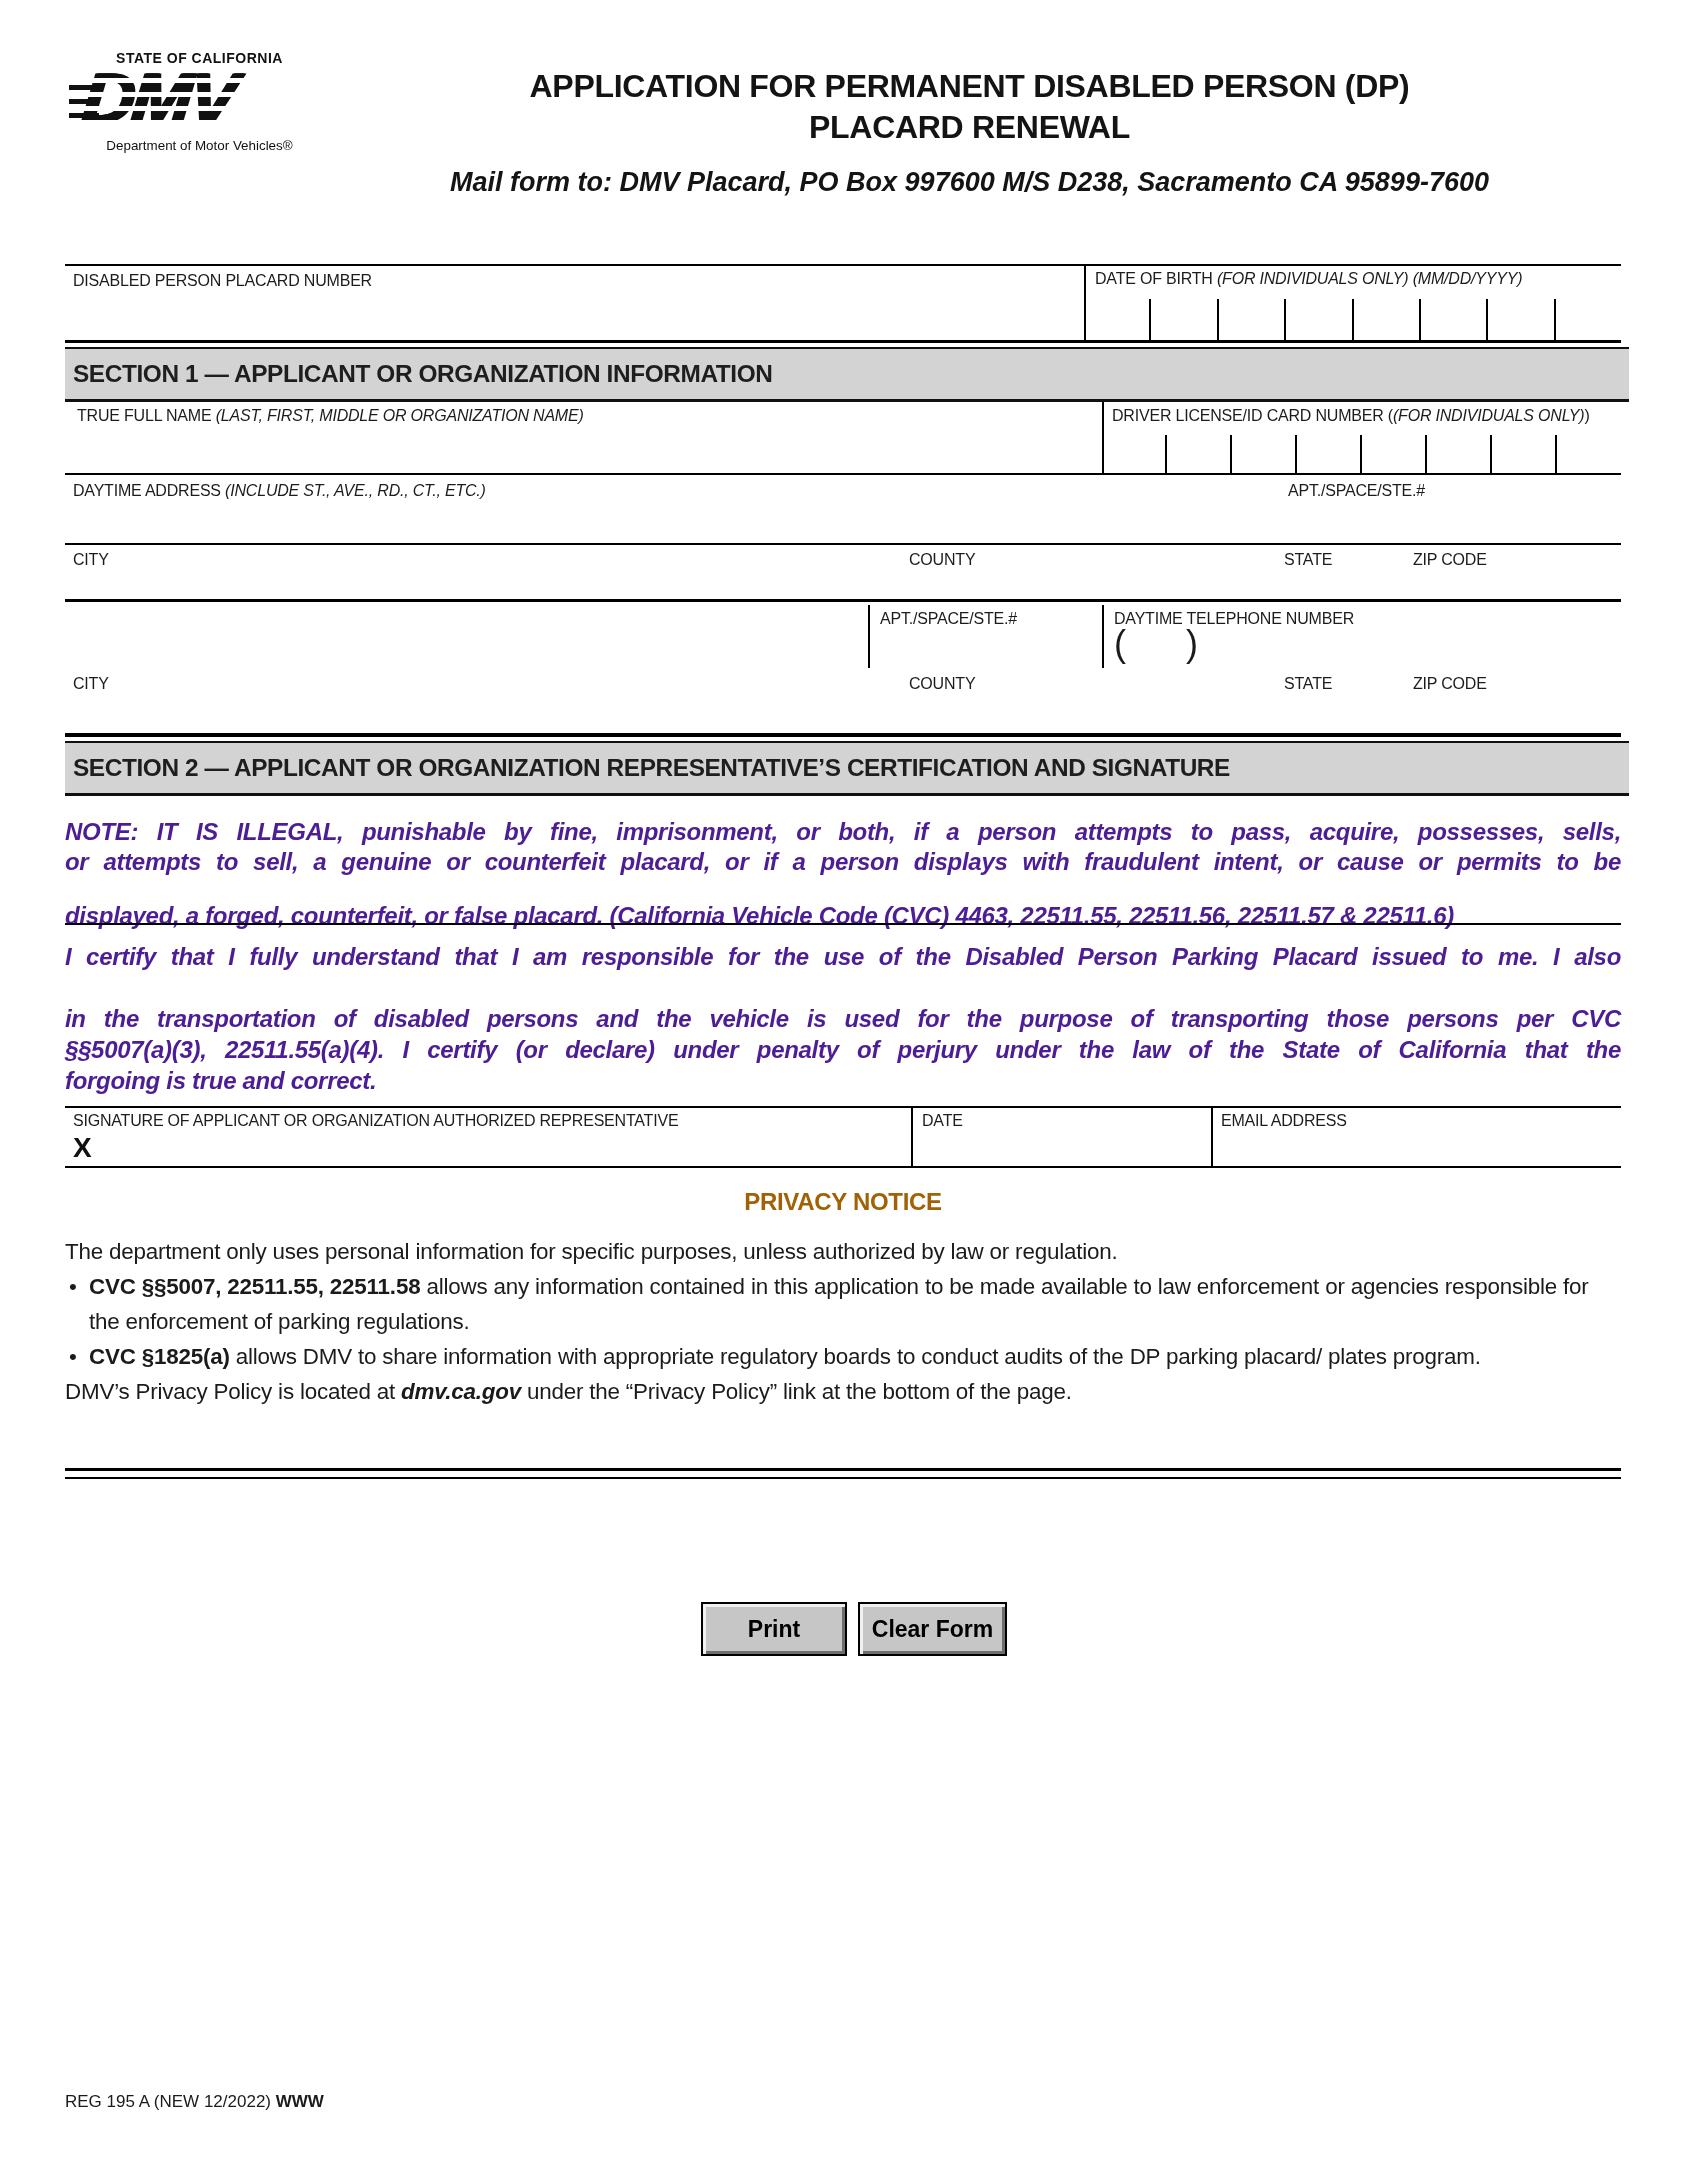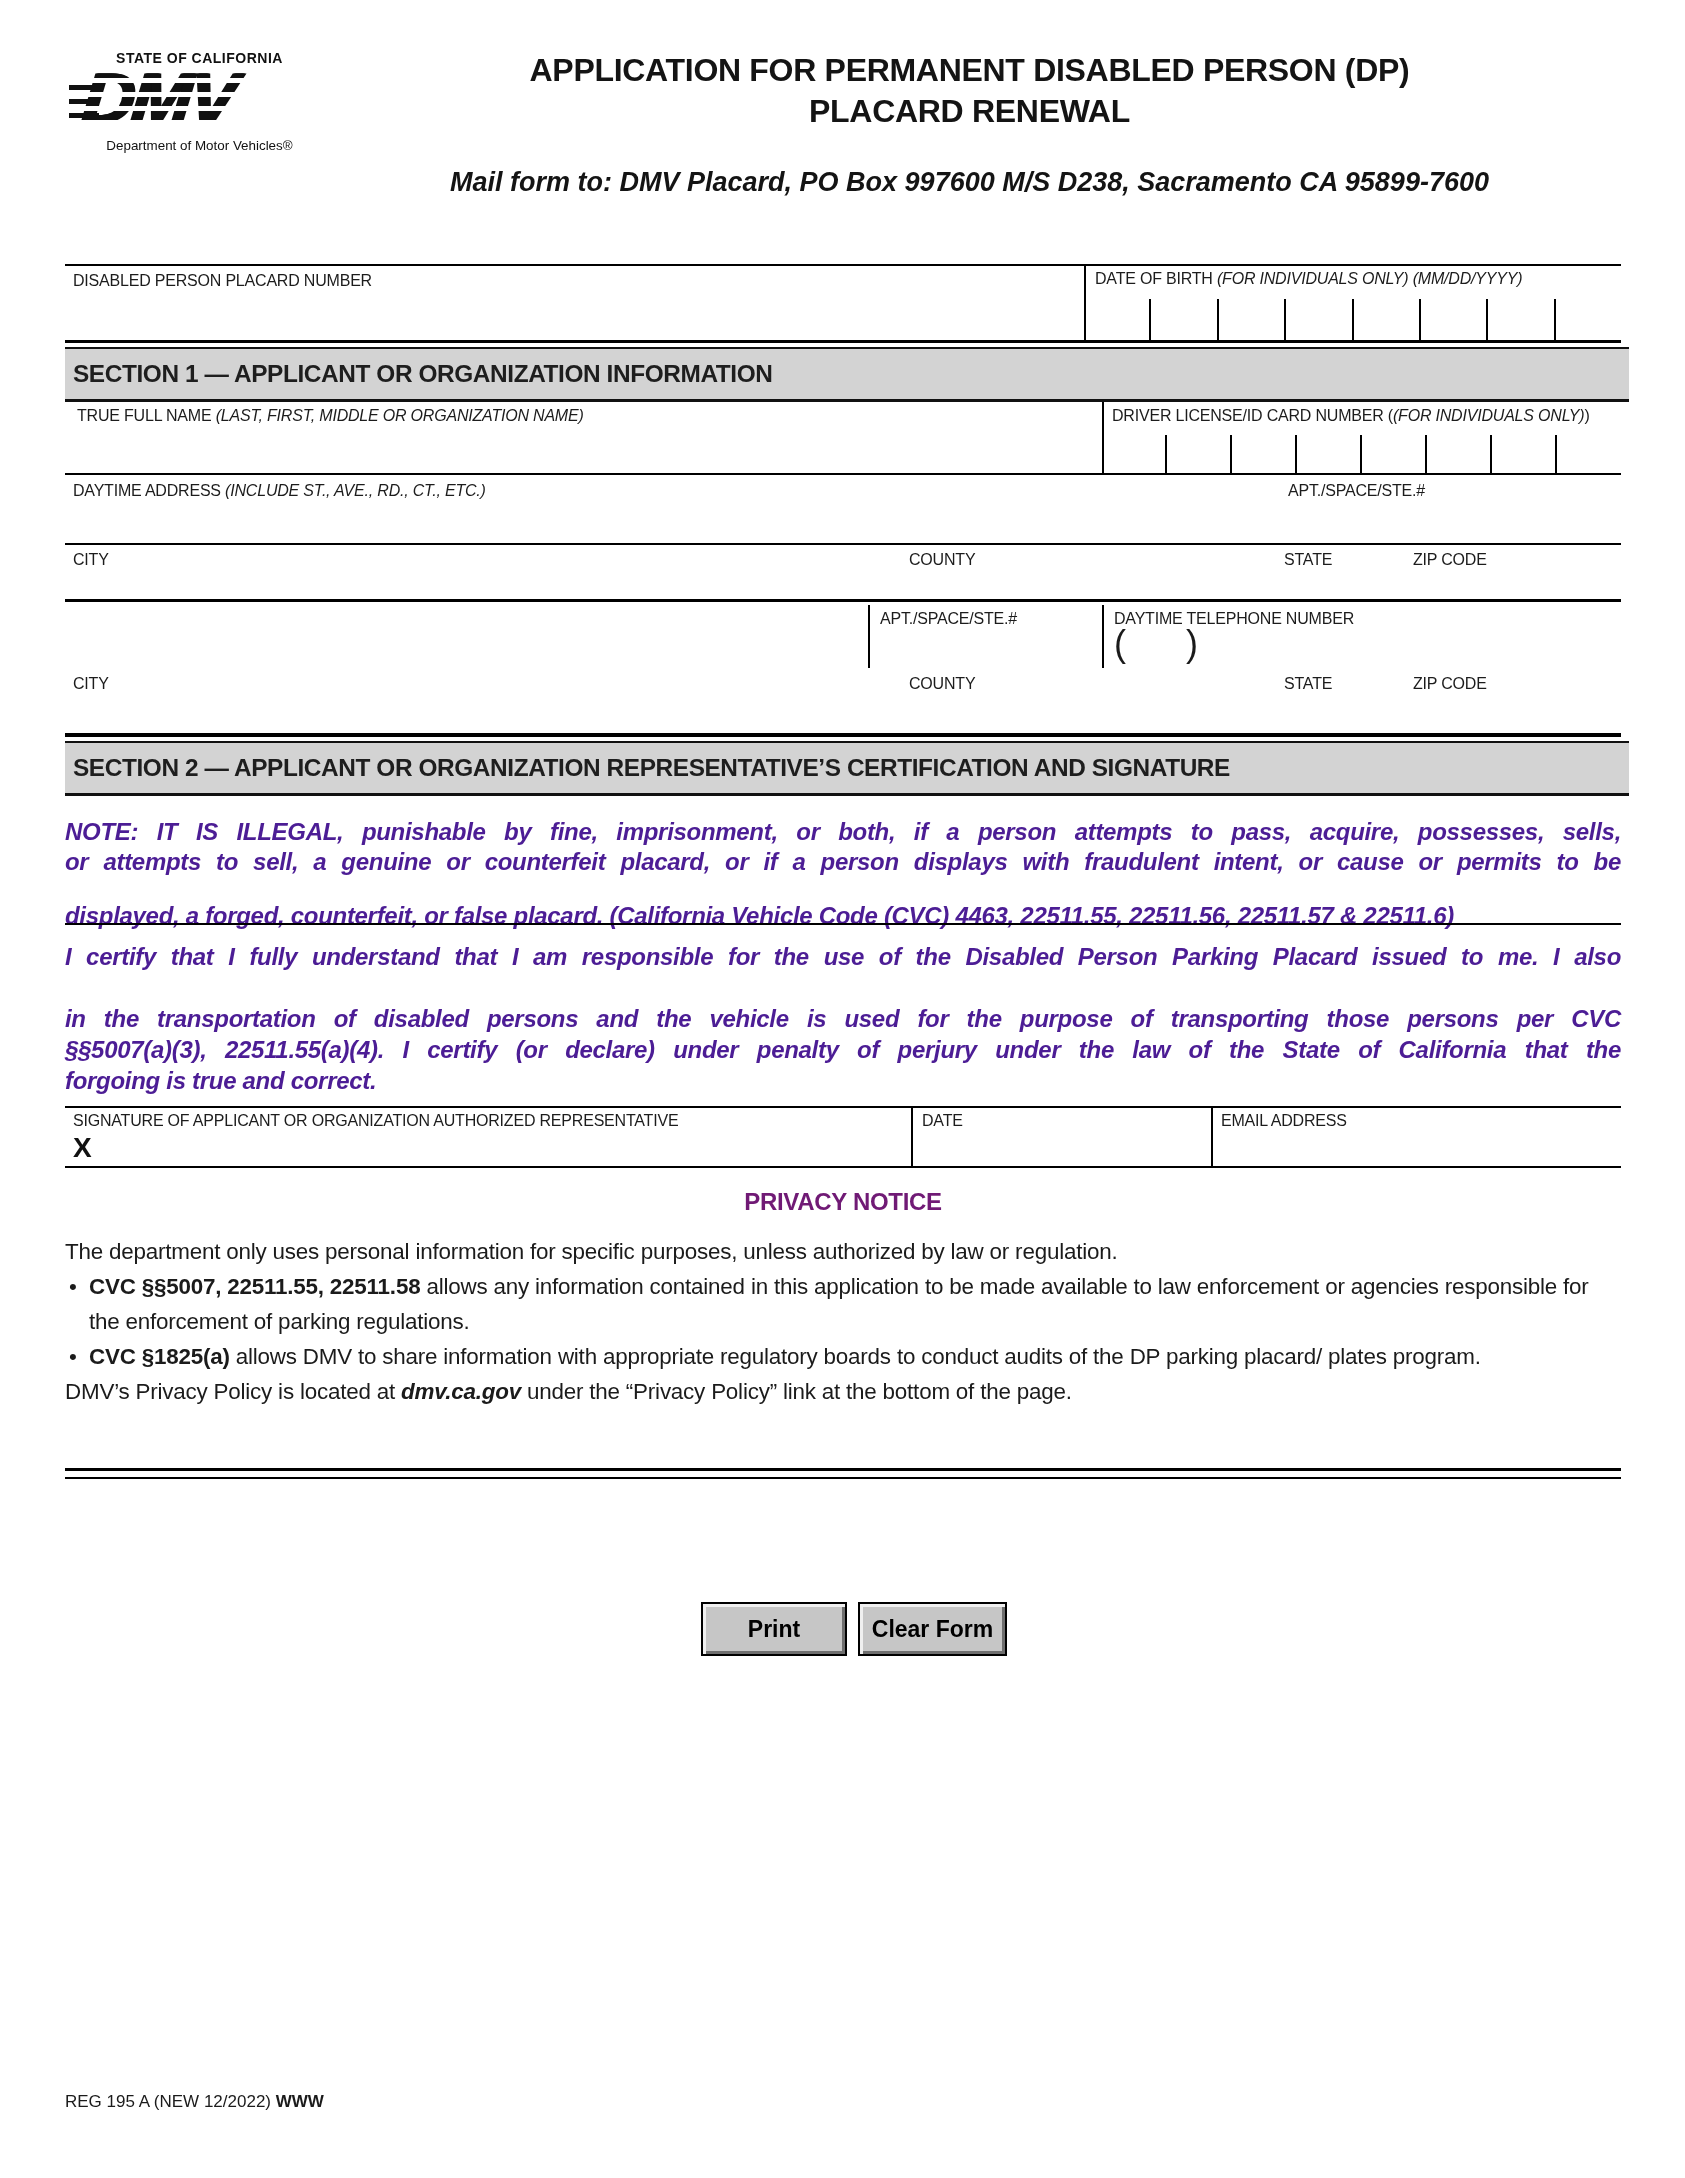--- a/index.html
+++ b/index.html
@@ -13,21 +13,21 @@
   .logo{left:75px;top:50px;width:249px;height:109px;}
   .logo-state{position:absolute;left:0;top:0;width:249px;text-align:center;font-size:14px;font-weight:bold;letter-spacing:0.5px;color:#111;}
   .logo-dmv{position:absolute;left:8px;top:12px;width:239px;height:72px;}
   .logo-dmv .dmv-text{
     font-style:italic;font-weight:bold;font-size:72px;line-height:72px;letter-spacing:-3px;color:#111;
     text-shadow:1px 0 #111,2px 0 #111,-1px 0 #111;transform:skewX(-6deg);display:inline-block;
   }
   .logo-stripe{position:absolute;left:-14px;width:261px;height:5px;background:#fff;}
   .logo-speed{position:absolute;background:#111;height:5px;}
   .logo-dept{position:absolute;left:0;top:88px;width:249px;text-align:center;font-size:13.4px;color:#111;}
-  .title-wrap{left:318px;top:50px;width:1303px;text-align:center;}
+  .title-wrap{left:318px;top:66px;width:1303px;text-align:center;}
   .title-line{font-size:32px;line-height:41px;font-weight:bold;letter-spacing:-0.3px;color:#141414;}
   .mail-line{left:318px;top:167px;width:1303px;text-align:center;font-size:27px;font-weight:bold;font-style:italic;color:#141414;}
   
   .lbl{font-size:16px;letter-spacing:-0.2px;color:#1c1c1c;white-space:nowrap;}
   .lbl i{font-style:italic;}
   .row{left:65px;width:1556px;box-sizing:border-box;}
   .vline{position:absolute;width:2px;background:#000;}
   .hline{left:65px;width:1556px;background:#000;}
   .field{position:absolute;}
   .comb{position:absolute;display:flex;}
@@ -35,21 +35,21 @@
   .comb-cell:last-child{border-right:none;}
   .section-bar{
     left:65px;width:1556px;background:#d3d3d3;border-top:2px solid #111;border-bottom:3px solid #111;
     height:50px;box-sizing:content-box;display:flex;align-items:center;padding-left:8px;
   }
   .section-title{font-size:24.4px;font-weight:bold;letter-spacing:-0.4px;color:#1e1e1e;white-space:nowrap;}
   
   .just-line{left:65px;width:1556px;font-size:24px;font-weight:bold;font-style:italic;color:#4c1d95;
     letter-spacing:-0.3px;text-align:justify;text-align-last:justify;white-space:normal;}
   .just-line.last{text-align-last:left;}
-  .priv-title{left:65px;width:1556px;text-align:center;font-size:24px;font-weight:bold;letter-spacing:-0.3px;color:#701a75;}
+  .priv-title{left:65px;width:1556px;text-align:center;font-size:24px;font-weight:bold;letter-spacing:-0.3px;color:#a16207;}
   .priv-body{left:65px;top:1234px;width:1556px;font-size:22.4px;line-height:35px;color:#1b1b1b;letter-spacing:-0.2px;}
   .priv-body p{margin:0;}
   .bullet{display:flex;}
   .bullet .marker{width:20px;padding-left:4px;}
   .bullet .btext{flex:1;}
   .b{font-weight:bold;}
   .bi{font-weight:bold;font-style:italic;}
   
   .sig-x{font-size:28px;font-weight:bold;color:#111;}
   

